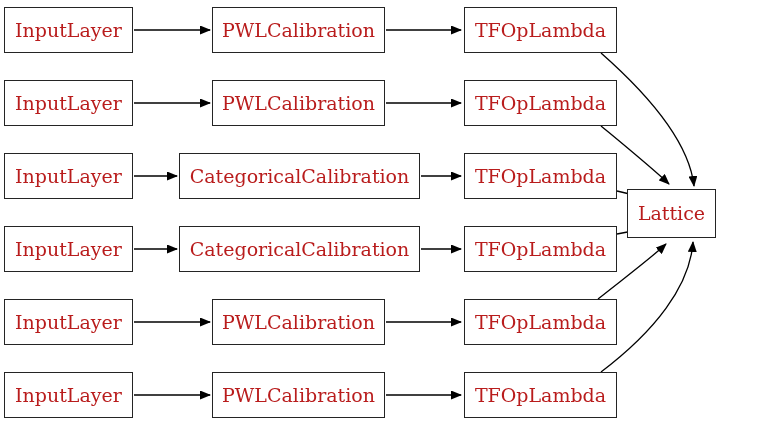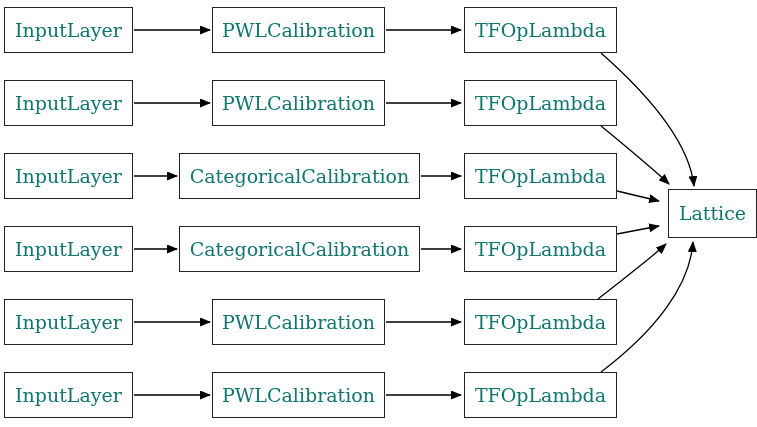--- a/index.html
+++ b/index.html
@@ -20,21 +20,21 @@
     left: 0;
     top: 0;
     width: 757px;
     height: 427px;
   }
   .node {
     position: absolute;
     box-sizing: border-box;
     border: 1.5px solid #242424;
     background: #ffffff;
-    color: #0f766e;
+    color: #b91c1c;
     display: flex;
     align-items: center;
     justify-content: center;
     font-size: 19px;
     line-height: 1;
     white-space: nowrap;
   }
 </style>
 </head>
 <body>
@@ -92,15 +92,15 @@
   <div class="node" style="left:464px;top:226px;width:153px;height:46px">TFOpLambda</div>
 
   <div class="node" style="left:4px;top:299px;width:129px;height:46px">InputLayer</div>
   <div class="node" style="left:212px;top:299px;width:173px;height:46px">PWLCalibration</div>
   <div class="node" style="left:464px;top:299px;width:153px;height:46px">TFOpLambda</div>
 
   <div class="node" style="left:4px;top:372px;width:129px;height:46px">InputLayer</div>
   <div class="node" style="left:212px;top:372px;width:173px;height:46px">PWLCalibration</div>
   <div class="node" style="left:464px;top:372px;width:153px;height:46px">TFOpLambda</div>
 
-  <div class="node" style="left:668px;top:189px;width:89px;height:49px">Lattice</div>
+  <div class="node" style="left:627px;top:189px;width:89px;height:49px">Lattice</div>
 
 </div>
 
 </body></html>

